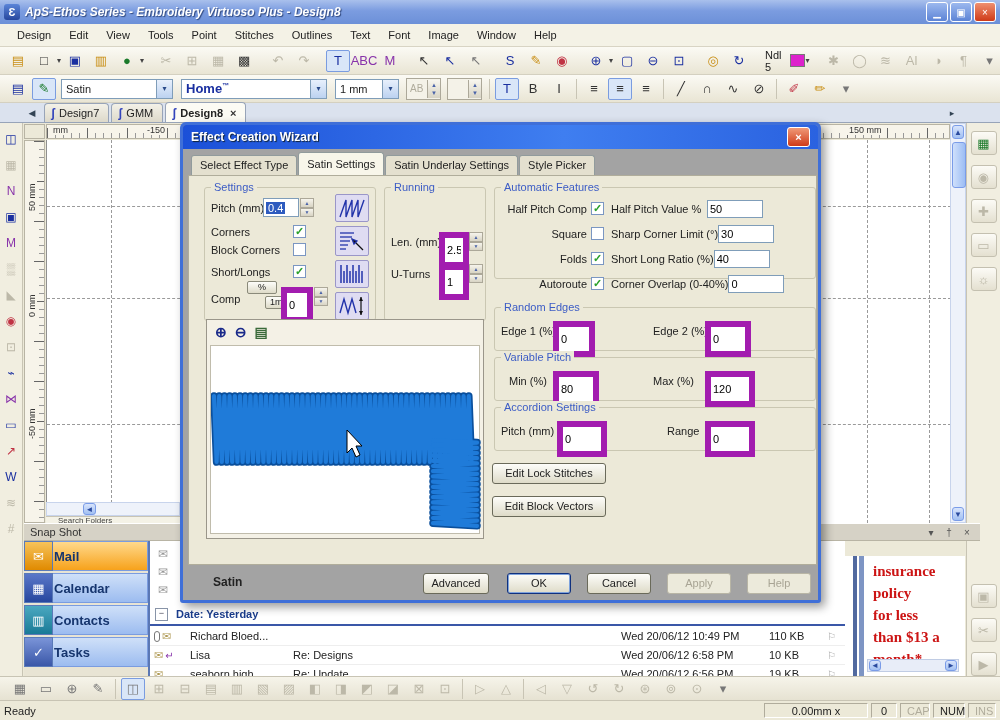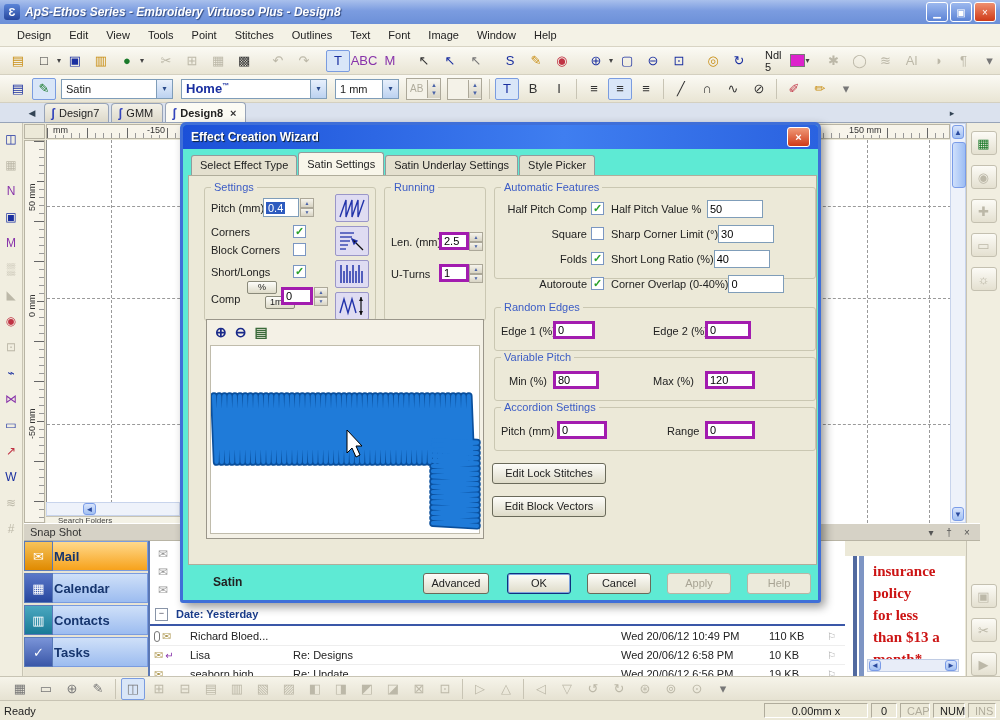--- a/index.html
+++ b/index.html
@@ -122,37 +122,37 @@
   
   #tb3{position:absolute;left:0;top:676px;width:1000px;height:24px;background:linear-gradient(#f6f4ea,#e6e2d2);
     border-top:1px solid #c8c4b4;display:flex;align-items:center;padding-left:8px;box-sizing:border-box;gap:2px;}
   #statusbar{position:absolute;left:0;top:700px;width:1000px;height:20px;background:#ece9d8;border-top:1px solid #c8c4b4;
     display:flex;align-items:center;padding:0 4px;box-sizing:border-box;}
   .spanel{border:1px solid;border-color:#b0ac9c #fff #fff #b0ac9c;height:15px;line-height:15px;padding:0 6px;margin-left:3px;
     font-size:11px;text-align:center;box-sizing:border-box;}
   .dim{color:#b0ac9c;}
   #statusready{flex:1;}
   
-  #dialog{position:absolute;left:180px;top:122px;width:641px;height:481px;background:#5eead4;
+  #dialog{position:absolute;left:180px;top:122px;width:641px;height:481px;background:#a3a3a3;
     border:3px solid #3f6fd8;border-radius:6px 6px 3px 3px;box-shadow:4px 4px 10px rgba(0,0,0,.4);box-sizing:border-box;z-index:50;}
   #dtitle{position:absolute;left:0;top:0;width:100%;height:24px;border-radius:3px 3px 0 0;
     background:linear-gradient(90deg,#1b50d8,#3f7ef0 60%,#2a62e0);display:flex;align-items:center;padding:0 8px;box-sizing:border-box;}
   #dtitletext{color:#fff;font-weight:bold;font-size:12px;text-shadow:1px 1px 1px #123;flex:1;}
   #dclose{width:21px;height:18px;border:1px solid #fff;border-radius:3px;background:linear-gradient(#f09a78,#cf3a18);
     color:#fff;font-size:11px;font-weight:bold;display:flex;align-items:center;justify-content:center;}
   #dtabs{position:absolute;left:8px;top:28px;height:22px;display:flex;align-items:flex-end;}
   .dtab{height:19px;padding:0 8px;border:1px solid #919b9c;border-bottom:none;border-radius:3px 3px 0 0;
     background:#e4e0cf;font-size:11px;line-height:19px;margin-right:1px;}
   .dtab.active{background:#f8f6ea;height:22px;line-height:22px;position:relative;z-index:2;}
   #dpage{position:absolute;left:5px;top:50px;width:629px;height:390px;border:1px solid #b0ad9b;background:#ece9d8;box-sizing:border-box;}
   .group{position:absolute;border:1px solid #cac7b2;border-radius:3px;box-sizing:border-box;}
   .gtitle{position:absolute;top:-7px;left:6px;background:#ece9d8;color:var(--group_title,#3c5cc5);padding:0 3px;font-size:11px;}
   .dlabel{position:absolute;font-size:11px;color:#222;white-space:nowrap;}
-  .din{position:absolute;font-size:11px;font-family:"Liberation Sans",sans-serif;border:3px solid #a21caf;
-    height:18px;padding:4px 2px;background:#fff;box-sizing:border-box;}
+  .din{position:absolute;font-size:11px;font-family:"Liberation Sans",sans-serif;border:6px solid #a21caf;
+    height:18px;padding:12px 2px;background:#fff;box-sizing:border-box;}
   .fin{position:absolute;height:19px;border:1px solid #7f9db9;background:#fff;box-sizing:border-box;
     font-size:11px;display:flex;align-items:center;padding-left:2px;}
   .fin .selected{background:#2e5bbf;color:#fff;padding:0 2px;}
   .spin{position:absolute;width:14px;height:19px;display:flex;flex-direction:column;}
   .spin span{flex:1;background:linear-gradient(#f6f4ec,#d8d4c4);border:1px solid #aca899;font-size:5px;
     display:flex;align-items:center;justify-content:center;color:#4a63a8;box-sizing:border-box;}
   .cb{position:absolute;width:13px;height:13px;background:#fff;border:1px solid #7a96c2;box-sizing:border-box;
     display:flex;align-items:center;justify-content:center;}
   .cb.checked::after{content:"✓";color:#2ba12b;font-size:11px;font-weight:bold;}
   .iconbtn{position:absolute;width:34px;border:1px solid #9a96c8;background:#dfdcf2;border-radius:2px;

